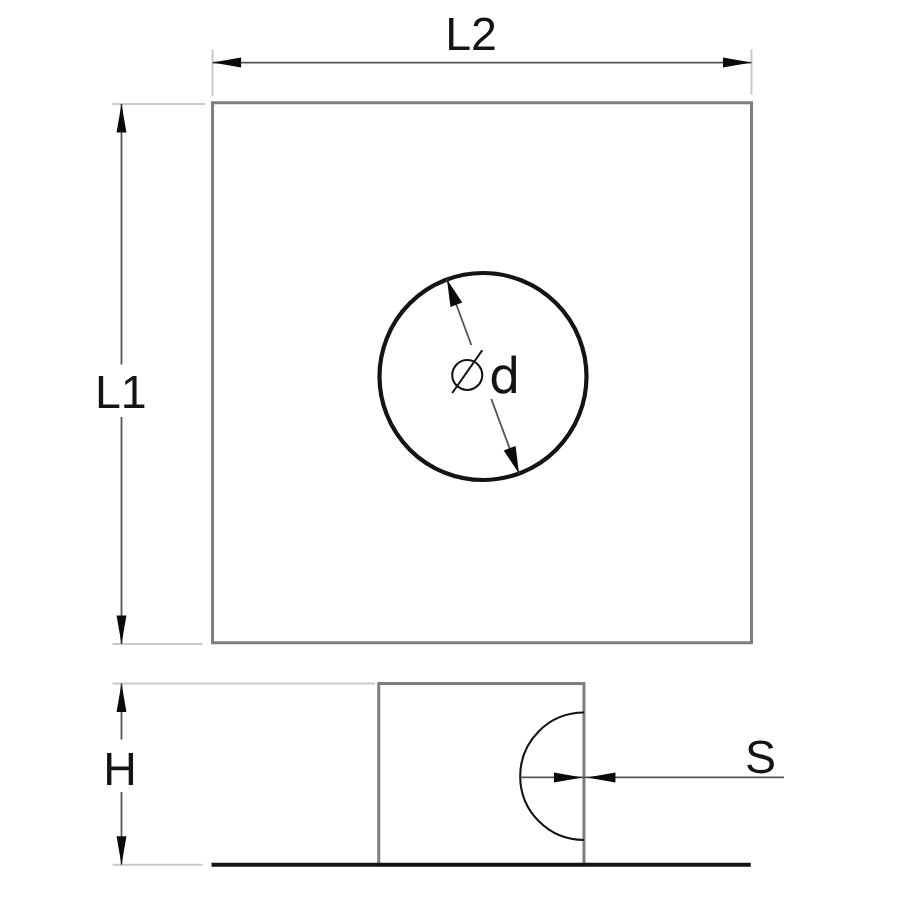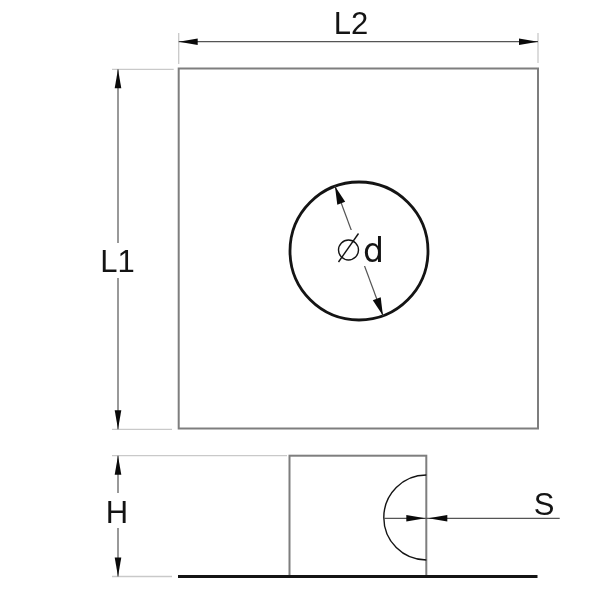--- a/index.html
+++ b/index.html
@@ -1,21 +1,21 @@
 <!DOCTYPE html>
 <html style="--background: #ffffff; --outline: #7e7e7e; --feature: #141414; --dimension: #555555; --extension: #c9c9c9; --arrow: #0a0a0a; --text: #141414;"><head>
 <meta charset="utf-8">
 <style>
   html, body { margin: 0; padding: 0; }
   body {
     width: 600px; height: 600px;
     background: var(--background, #ffffff);
     font-family: "Liberation Sans", sans-serif;
   }
-  #stage { width: 496px; height: 600px; position: relative; padding-left: 37px; }
+  #stage { width: 496px; height: 600px; position: relative; }
   svg { display: block; }
 
   .outline  { fill: #ffffff; stroke: var(--outline, #7e7e7e); stroke-width: 2; }
   .hole     { fill: #ffffff; stroke: var(--feature, #141414); stroke-width: 2.8; }
   .semi     { fill: none;    stroke: var(--feature, #141414); stroke-width: 1.4; }
   .ground   { stroke: var(--feature, #141414); stroke-width: 2.8; }
   .dim      { stroke: var(--dimension, #555555); stroke-width: 1.2; fill: none; }
   .ext      { stroke: var(--extension, #c9c9c9); stroke-width: 1.3; fill: none; }
   .arrow    { fill: var(--arrow, #0a0a0a); stroke: none; }
   .mask     { fill: var(--background, #ffffff); stroke: none; }

